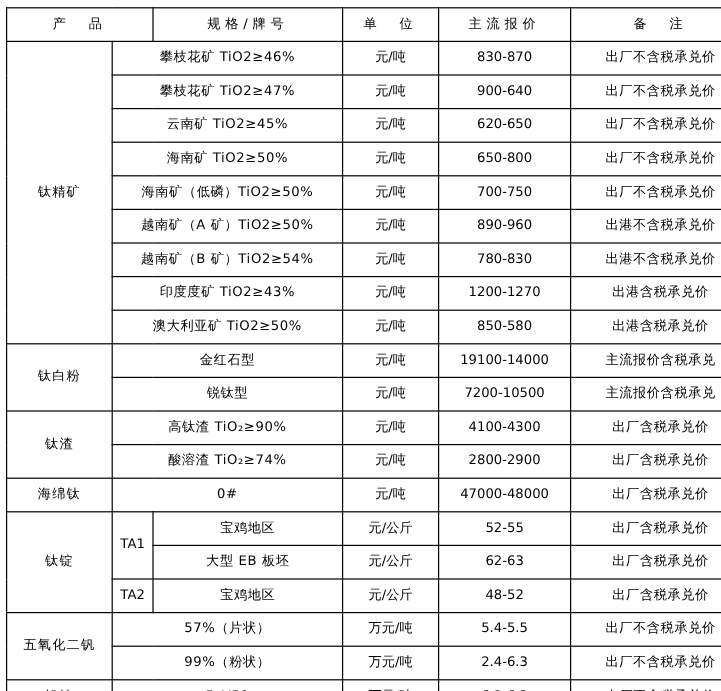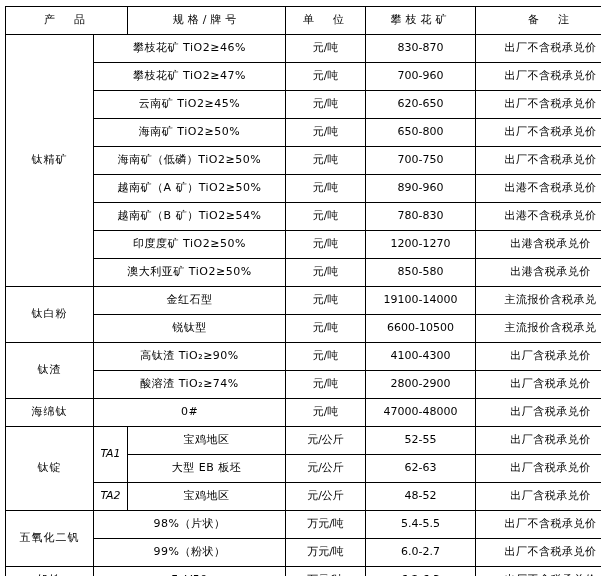--- a/index.html
+++ b/index.html
@@ -55,21 +55,20 @@
   .price {
     font-size: 11px;
   }
   .note {
     font-size: 11px;
     letter-spacing: 0.5px;
   }
   .ta-col {
     font-size: 11px;
     width: 34px;
-    font-style: italic;
   }
   .c-cat { width: 88px; }
   .c-spec { width: 158px; }
   .c-unit { width: 80px; }
   .c-price { width: 110px; }
   .c-note { width: 150px; }
 </style>
 </head>
 <body>
 
@@ -81,36 +80,36 @@
       <col class="c-spec">
       <col class="c-unit">
       <col class="c-price">
       <col class="c-note">
     </colgroup>
     <thead>
       <tr>
         <td colspan="2">产　品</td>
         <td>规格/牌号</td>
         <td>单　位</td>
-        <td>攀枝花矿</td>
+        <td>主流报价</td>
         <td>备　注</td>
       </tr>
     </thead>
     <tbody id="table-body">
         <tr>
           <td class="cat" rowspan="9">钛精矿</td>
           <td class="grade" colspan="2">攀枝花矿 TiO2≥46%</td>
           <td class="unit">元/吨</td>
           <td class="price">830-870</td>
           <td class="note">出厂不含税承兑价</td>
         </tr>
         <tr>
           <td class="grade" colspan="2">攀枝花矿 TiO2≥47%</td>
           <td class="unit">元/吨</td>
-          <td class="price">700-960</td>
+          <td class="price">900-640</td>
           <td class="note">出厂不含税承兑价</td>
         </tr>
         <tr>
           <td class="grade" colspan="2">云南矿 TiO2≥45%</td>
           <td class="unit">元/吨</td>
           <td class="price">620-650</td>
           <td class="note">出厂不含税承兑价</td>
         </tr>
         <tr>
           <td class="grade" colspan="2">海南矿 TiO2≥50%</td>
@@ -130,42 +129,42 @@
           <td class="price">890-960</td>
           <td class="note">出港不含税承兑价</td>
         </tr>
         <tr>
           <td class="grade" colspan="2">越南矿（B 矿）TiO2≥54%</td>
           <td class="unit">元/吨</td>
           <td class="price">780-830</td>
           <td class="note">出港不含税承兑价</td>
         </tr>
         <tr>
-          <td class="grade" colspan="2">印度度矿 TiO2≥50%</td>
+          <td class="grade" colspan="2">印度度矿 TiO2≥43%</td>
           <td class="unit">元/吨</td>
           <td class="price">1200-1270</td>
           <td class="note">出港含税承兑价</td>
         </tr>
         <tr>
           <td class="grade" colspan="2">澳大利亚矿 TiO2≥50%</td>
           <td class="unit">元/吨</td>
           <td class="price">850-580</td>
           <td class="note">出港含税承兑价</td>
         </tr>
         <tr>
           <td class="cat" rowspan="2">钛白粉</td>
           <td class="grade" colspan="2">金红石型</td>
           <td class="unit">元/吨</td>
           <td class="price">19100-14000</td>
           <td class="note">主流报价含税承兑</td>
         </tr>
         <tr>
           <td class="grade" colspan="2">锐钛型</td>
           <td class="unit">元/吨</td>
-          <td class="price">6600-10500</td>
+          <td class="price">7200-10500</td>
           <td class="note">主流报价含税承兑</td>
         </tr>
         <tr>
           <td class="cat" rowspan="2">钛渣</td>
           <td class="grade" colspan="2">高钛渣 TiO₂≥90%</td>
           <td class="unit">元/吨</td>
           <td class="price">4100-4300</td>
           <td class="note">出厂含税承兑价</td>
         </tr>
         <tr>
@@ -197,29 +196,29 @@
         </tr>
         <tr>
           <td class="ta-col" rowspan="1">TA2</td>
           <td class="grade">宝鸡地区</td>
           <td class="unit">元/公斤</td>
           <td class="price">48-52</td>
           <td class="note">出厂含税承兑价</td>
         </tr>
         <tr>
           <td class="cat" rowspan="2">五氧化二钒</td>
-          <td class="grade" colspan="2">98%（片状）</td>
+          <td class="grade" colspan="2">57%（片状）</td>
           <td class="unit">万元/吨</td>
           <td class="price">5.4-5.5</td>
           <td class="note">出厂不含税承兑价</td>
         </tr>
         <tr>
           <td class="grade" colspan="2">99%（粉状）</td>
           <td class="unit">万元/吨</td>
-          <td class="price">6.0-2.7</td>
+          <td class="price">2.4-6.3</td>
           <td class="note">出厂不含税承兑价</td>
         </tr>
         <tr>
           <td class="cat" rowspan="1">钒铁</td>
           <td class="grade" colspan="2">FeV50</td>
           <td class="unit">万元/吨</td>
           <td class="price">6.2-6.3</td>
           <td class="note">出厂不含税承兑价</td>
         </tr>
       </tbody>

